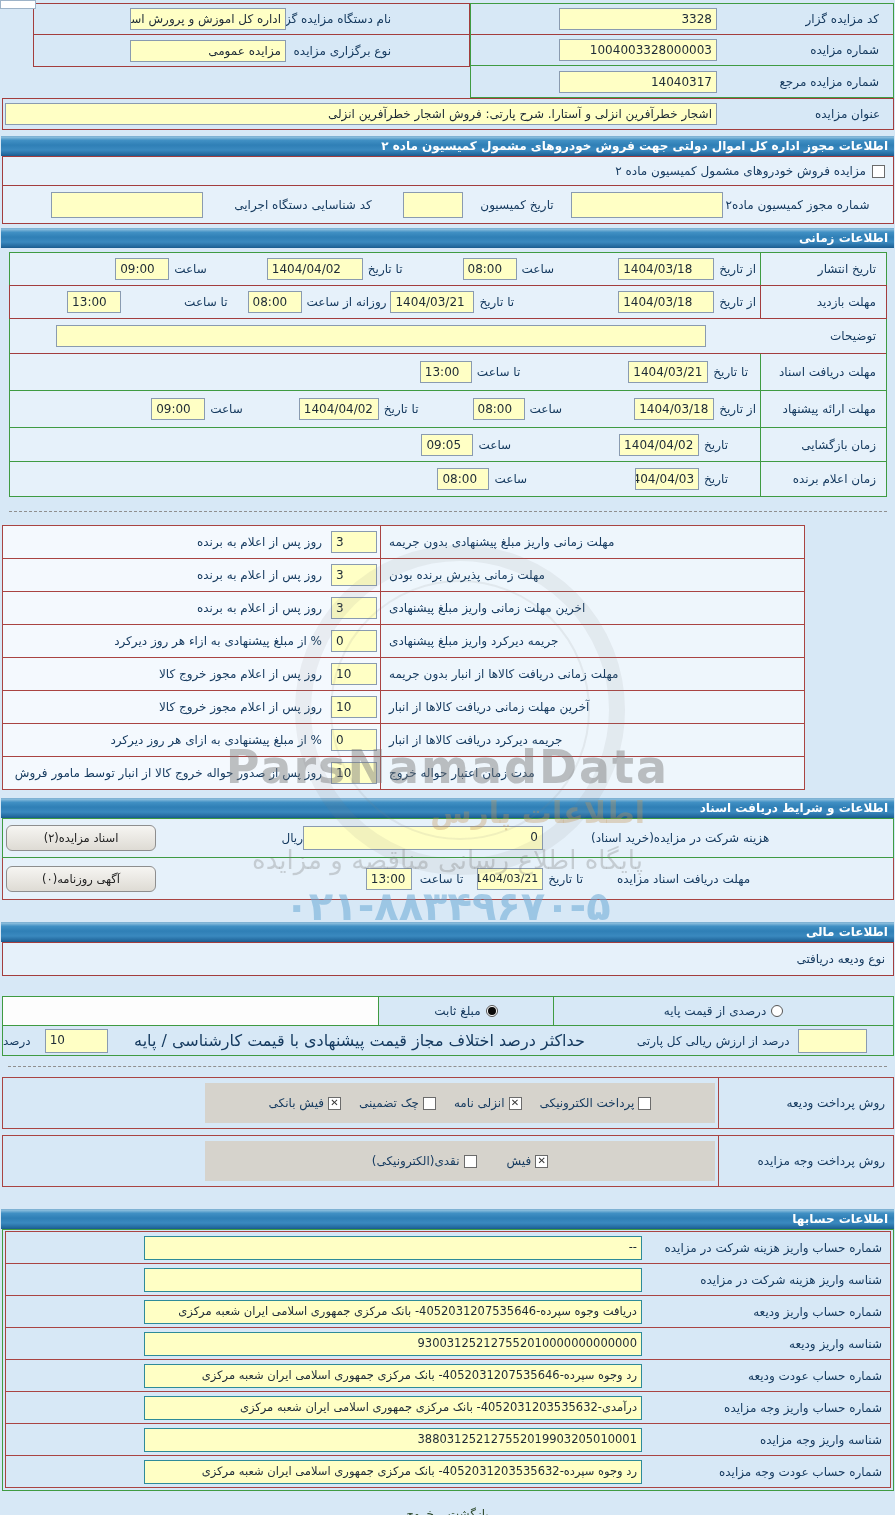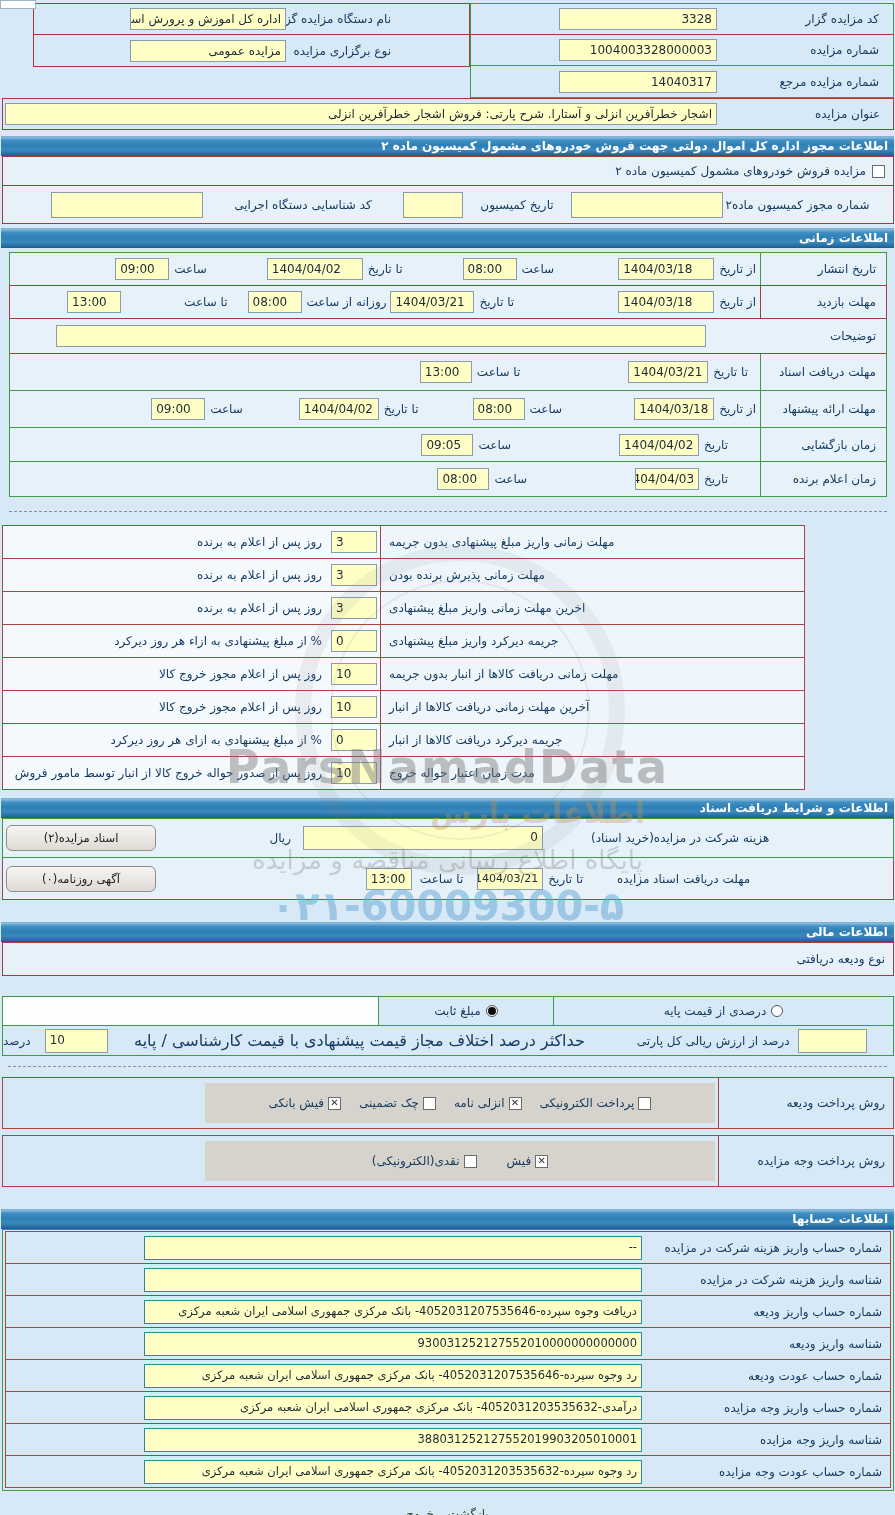--- a/index.html
+++ b/index.html
@@ -297,21 +297,21 @@
           <div class="inp c">10</div>
           <span class="lbl">روز پس از صدور حواله خروج کالا از انبار توسط مامور فروش</span>
         </div>
     </div>
   </div>
 
   <div class="hdr" style="margin-top:8px">اطلاعات و شرایط دریافت اسناد</div>
   <div class="doc-row" style="height:40px">
     <div class="lbl" style="width:310px;text-align:left;padding-left:8px">هزینه شرکت در مزایده(خرید اسناد)</div>
     <div class="inp" style="width:240px;height:24px;margin-right:40px">0</div>
-    <span class="lbl" style="margin-right:12px">ریال</span>
+    <span class="lbl" style="">ریال</span>
     <div class="btn">اسناد مزایده(۲)</div>
   </div>
   <div class="doc-row" style="height:42px;border-top:none;border-color:#a94442">
     <div class="lbl" style="width:310px;text-align:left;padding-left:34px">مهلت دریافت اسناد مزایده</div>
     <span class="lbl">تا تاریخ</span>
     <div class="inp c" style="width:66px;font-size:11px;margin-right:5px">1404/03/21</div>
     <span class="lbl" style="margin-right:14px">تا ساعت</span>
     <div class="inp c" style="width:46px;margin-right:8px">13:00</div>
     <div class="btn">آگهی روزنامه(۰)</div>
   </div>
@@ -421,15 +421,15 @@
     <a>بازگشت</a>
     <a>خروج</a>
   </div>
 
   <div class="wm">
     <div class="wm-ring"></div>
     <div class="wm-ring2"></div>
     <div class="wm-brand">ParsNamadData</div>
     <div class="wm-fa1">اطلاعات پارس</div>
     <div class="wm-fa2">پایگاه اطلاع رسانی مناقصه و مزایده</div>
-    <div class="wm-phone">۰۲۱-60009300-۵</div>
+    <div class="wm-phone">۰۲۱-۸۸۳۴۹۶۷۰-۵</div>
   </div>
 </div>
 
 </body></html>

